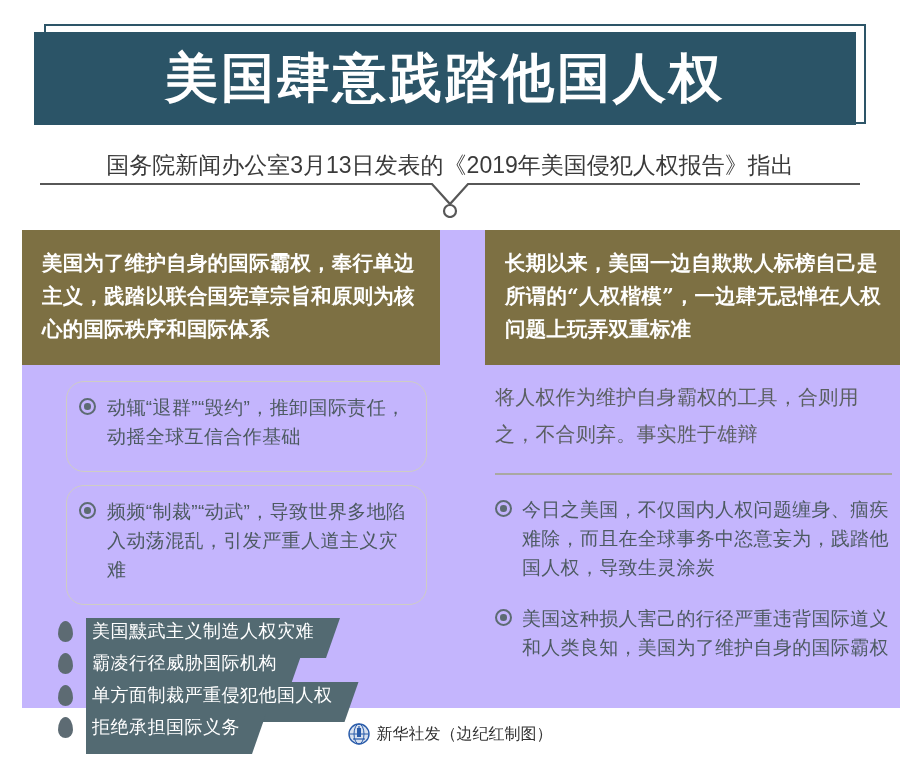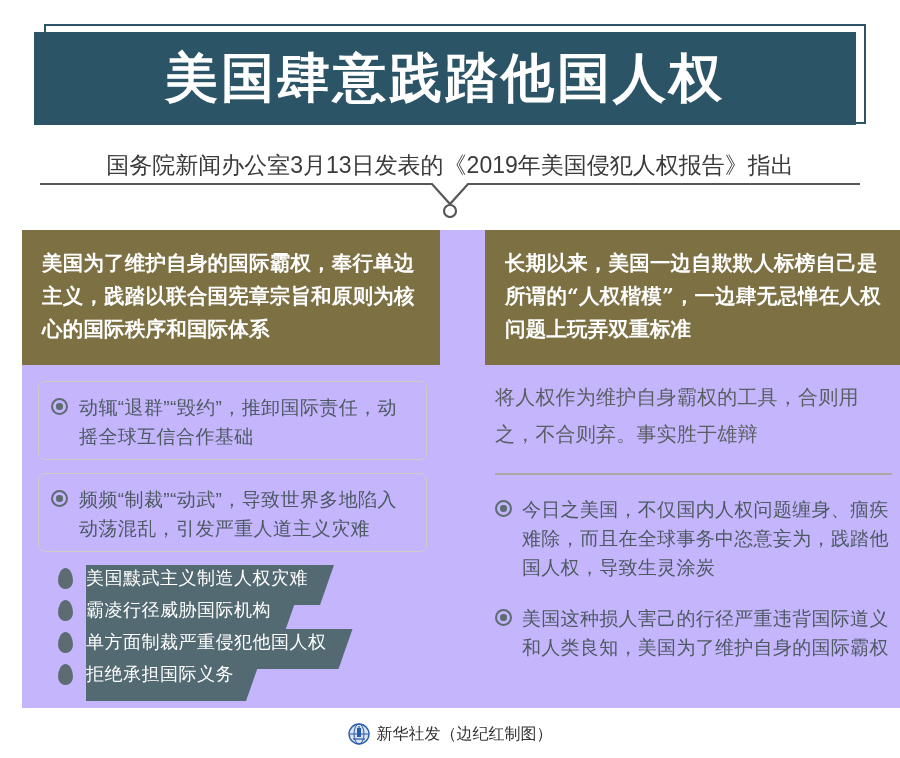--- a/index.html
+++ b/index.html
@@ -112,27 +112,28 @@
     letter-spacing: 0.2px;
   }
   .panel-body {
     padding: 16px 16px 0 16px;
     box-sizing: border-box;
   }
 
   
   .round-box {
     border: 1.5px solid #cfcdc4;
-    border-radius: 7px;
+    border-radius: 18px;
     background: transparent;
-    padding: 11px 14px 8px 12px;
+    padding: 11px 14px 20px 12px;
     margin-bottom: 13px;
     display: flex;
     align-items: flex-start;
     box-sizing: border-box;
+    margin-left: 28px;
   }
   .bullet-ring {
     flex: 0 0 auto;
     width: 17px;
     height: 17px;
     border: 2px solid #5d6b73;
     border-radius: 50%;
     position: relative;
     margin-top: 5px;
     margin-right: 11px;
@@ -175,21 +176,21 @@
     transform: rotate(0deg);
   }
   .tag-bar {
     position: absolute;
     left: 0; top: 0;
     height: 40px;
     background: #536a72;
     color: #ffffff;
     font-size: 18px;
     line-height: 27px;
-    padding-left: 0;
+    padding-left: 6px;
     padding-right: 26px;
     white-space: nowrap;
     clip-path: polygon(0 0, 100% 0, calc(100% - 14px) 100%, 0 100%);
     font-family: "Liberation Sans", "DejaVu Sans", sans-serif;
     letter-spacing: 0.5px;
     box-sizing: border-box;
   }
 
   
   .plain-para {

